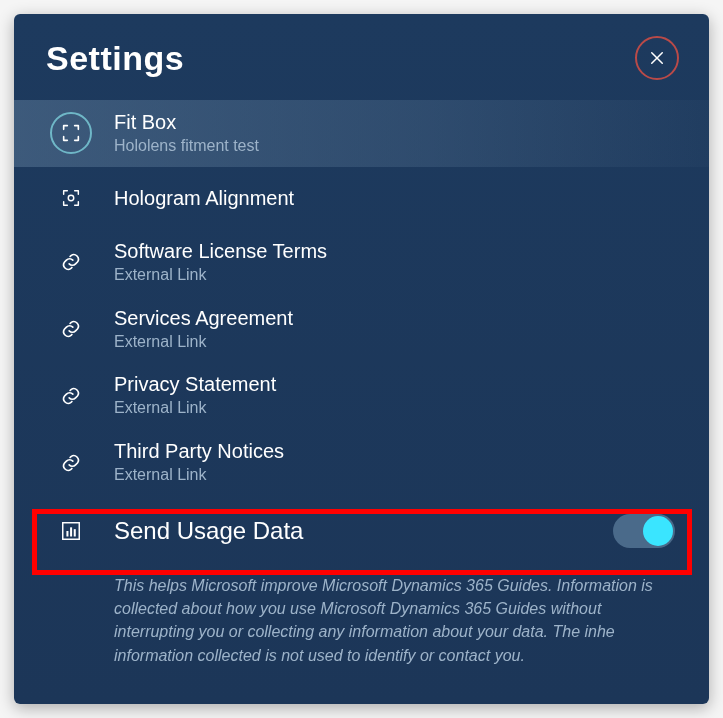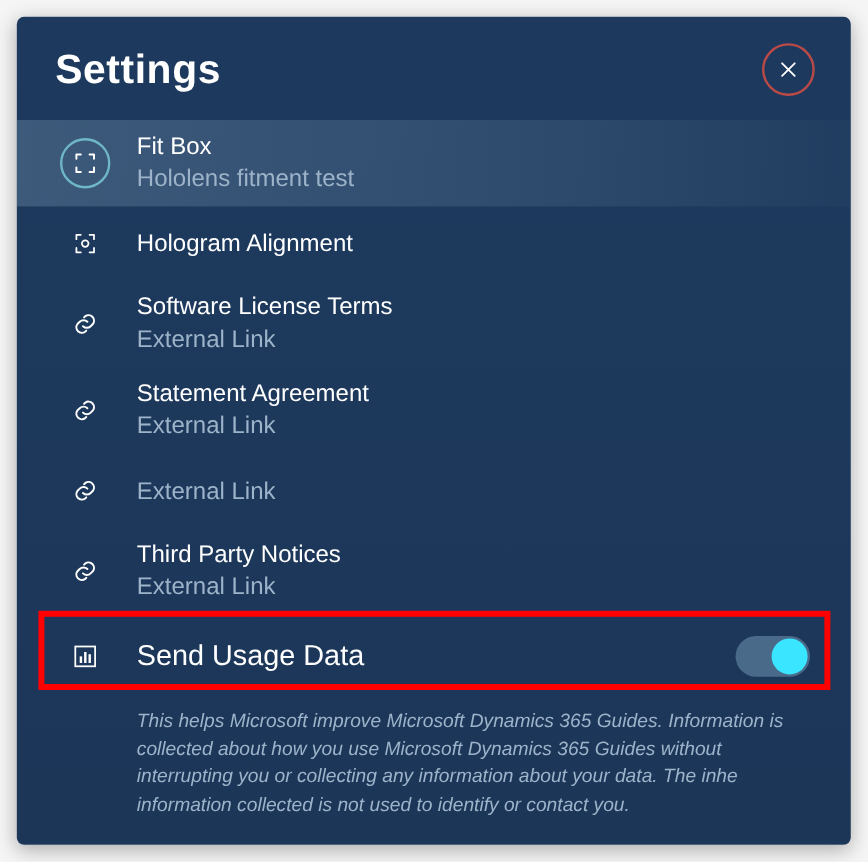--- a/index.html
+++ b/index.html
@@ -75,21 +75,21 @@
   .item .icon-wrap svg { width: 22px; height: 22px; }
   .item-text { flex: 1; }
   .item-title {
     color: #ffffff;
     font-size: 20px;
     font-weight: 400;
     line-height: 1.2;
   }
   .item-sub {
     color: #9db3c9;
-    font-size: 20px;
+    font-size: 16px;
     font-weight: 400;
     line-height: 1.3;
     margin-top: 2px;
   }
   .toggle-row {
     display: flex;
     align-items: center;
     padding: 14px 34px 14px 36px;
     min-height: 58px;
     position: relative;
@@ -190,32 +190,33 @@
         </div>
       </div>
       <div class="item">
         <div class="icon-wrap">
           <svg viewBox="0 0 24 24">
             <path d="M10 14a5 5 0 0 0 7 0l2-2a5 5 0 0 0-7-7l-1 1" stroke="#ffffff" stroke-width="1.8" fill="none" stroke-linecap="round"></path>
             <path d="M14 10a5 5 0 0 0-7 0l-2 2a5 5 0 0 0 7 7l1-1" stroke="#ffffff" stroke-width="1.8" fill="none" stroke-linecap="round"></path>
           </svg>
         </div>
         <div class="item-text">
-          <div class="item-title">Statement Agreement</div>
-          <div class="item-sub">External Link</div>
-        </div>
-      </div>
-      <div class="item">
-        <div class="icon-wrap">
-          <svg viewBox="0 0 24 24">
-            <path d="M10 14a5 5 0 0 0 7 0l2-2a5 5 0 0 0-7-7l-1 1" stroke="#ffffff" stroke-width="1.8" fill="none" stroke-linecap="round"></path>
-            <path d="M14 10a5 5 0 0 0-7 0l-2 2a5 5 0 0 0 7 7l1-1" stroke="#ffffff" stroke-width="1.8" fill="none" stroke-linecap="round"></path>
-          </svg>
-        </div>
-        <div class="item-text">
+          <div class="item-title">Services Agreement</div>
+          <div class="item-sub">External Link</div>
+        </div>
+      </div>
+      <div class="item">
+        <div class="icon-wrap">
+          <svg viewBox="0 0 24 24">
+            <path d="M10 14a5 5 0 0 0 7 0l2-2a5 5 0 0 0-7-7l-1 1" stroke="#ffffff" stroke-width="1.8" fill="none" stroke-linecap="round"></path>
+            <path d="M14 10a5 5 0 0 0-7 0l-2 2a5 5 0 0 0 7 7l1-1" stroke="#ffffff" stroke-width="1.8" fill="none" stroke-linecap="round"></path>
+          </svg>
+        </div>
+        <div class="item-text">
+          <div class="item-title">Privacy Statement</div>
           <div class="item-sub">External Link</div>
         </div>
       </div>
       <div class="item">
         <div class="icon-wrap">
           <svg viewBox="0 0 24 24">
             <path d="M10 14a5 5 0 0 0 7 0l2-2a5 5 0 0 0-7-7l-1 1" stroke="#ffffff" stroke-width="1.8" fill="none" stroke-linecap="round"></path>
             <path d="M14 10a5 5 0 0 0-7 0l-2 2a5 5 0 0 0 7 7l1-1" stroke="#ffffff" stroke-width="1.8" fill="none" stroke-linecap="round"></path>
           </svg>
         </div>

